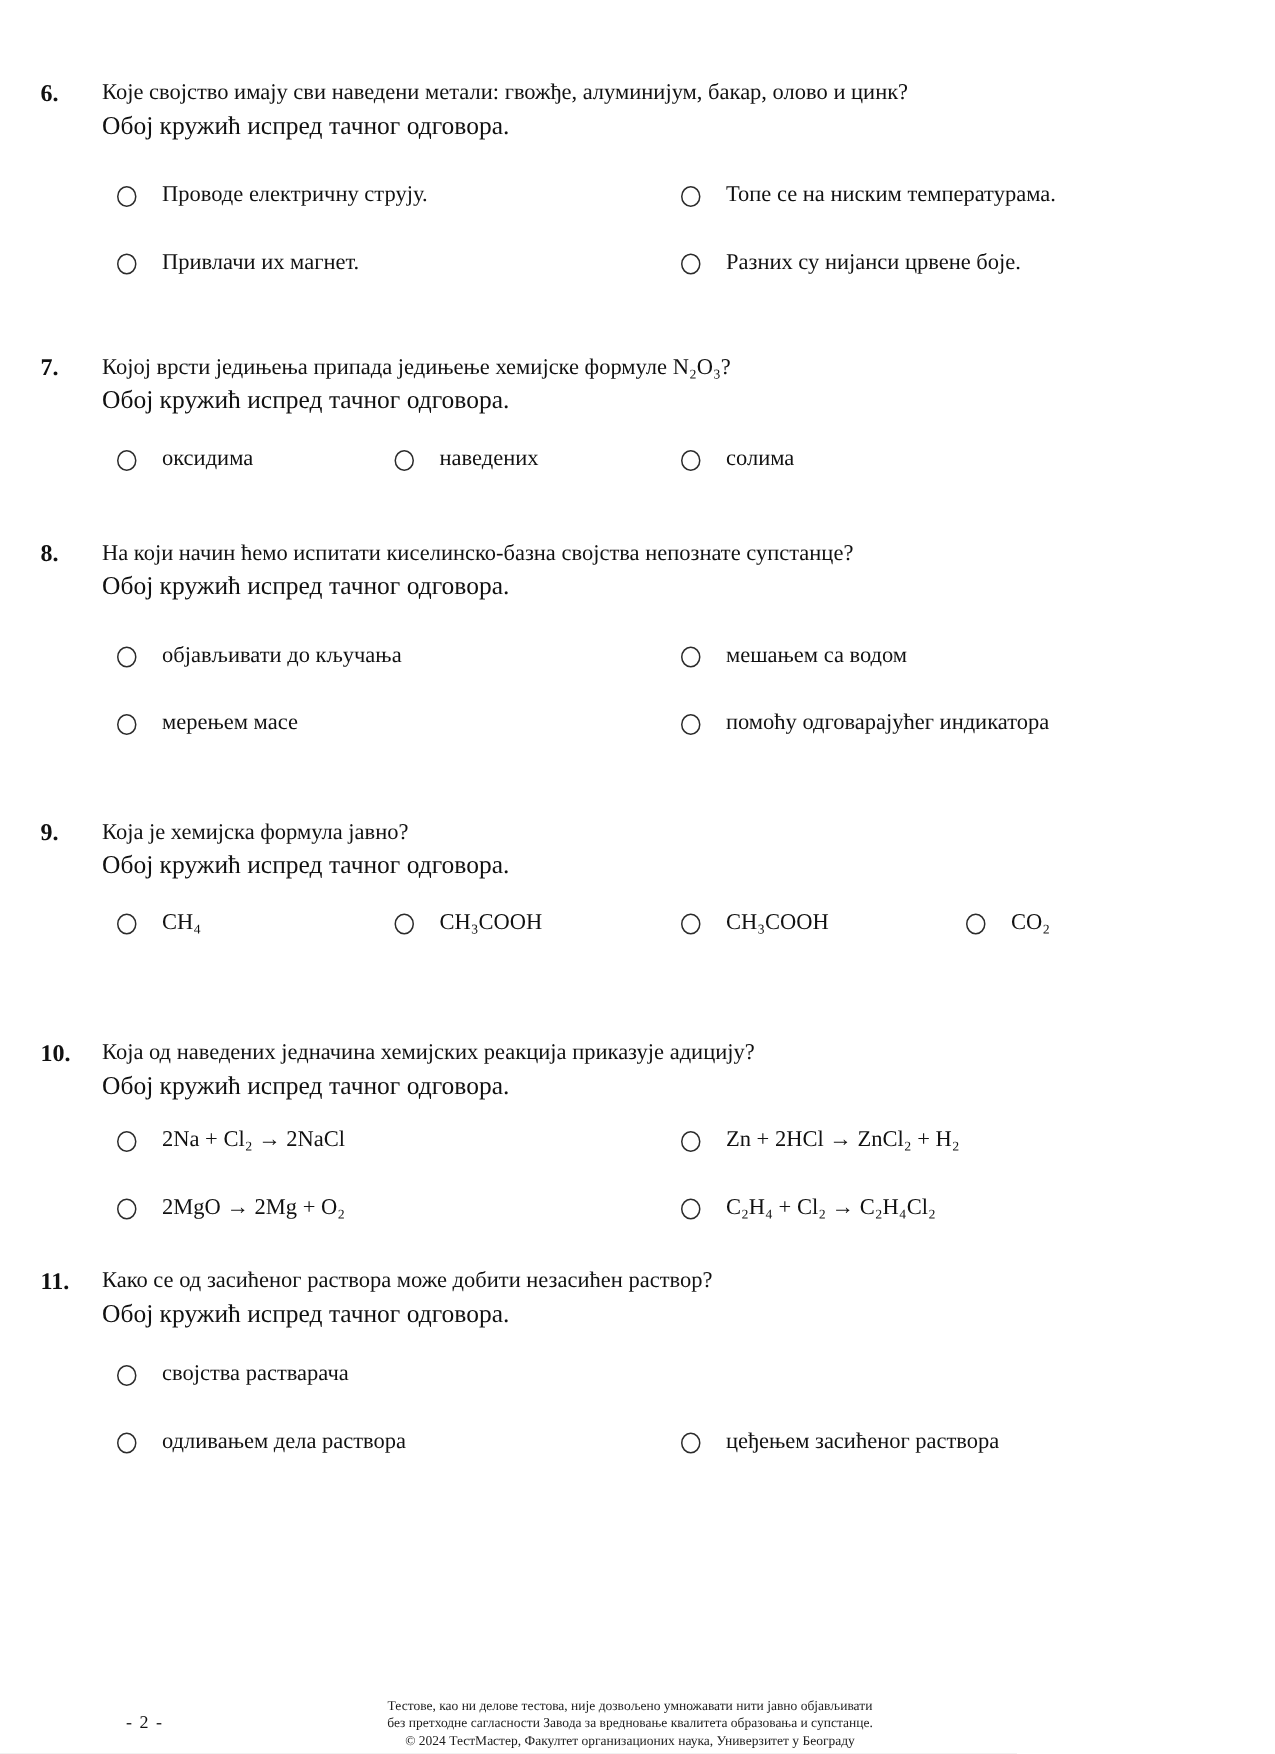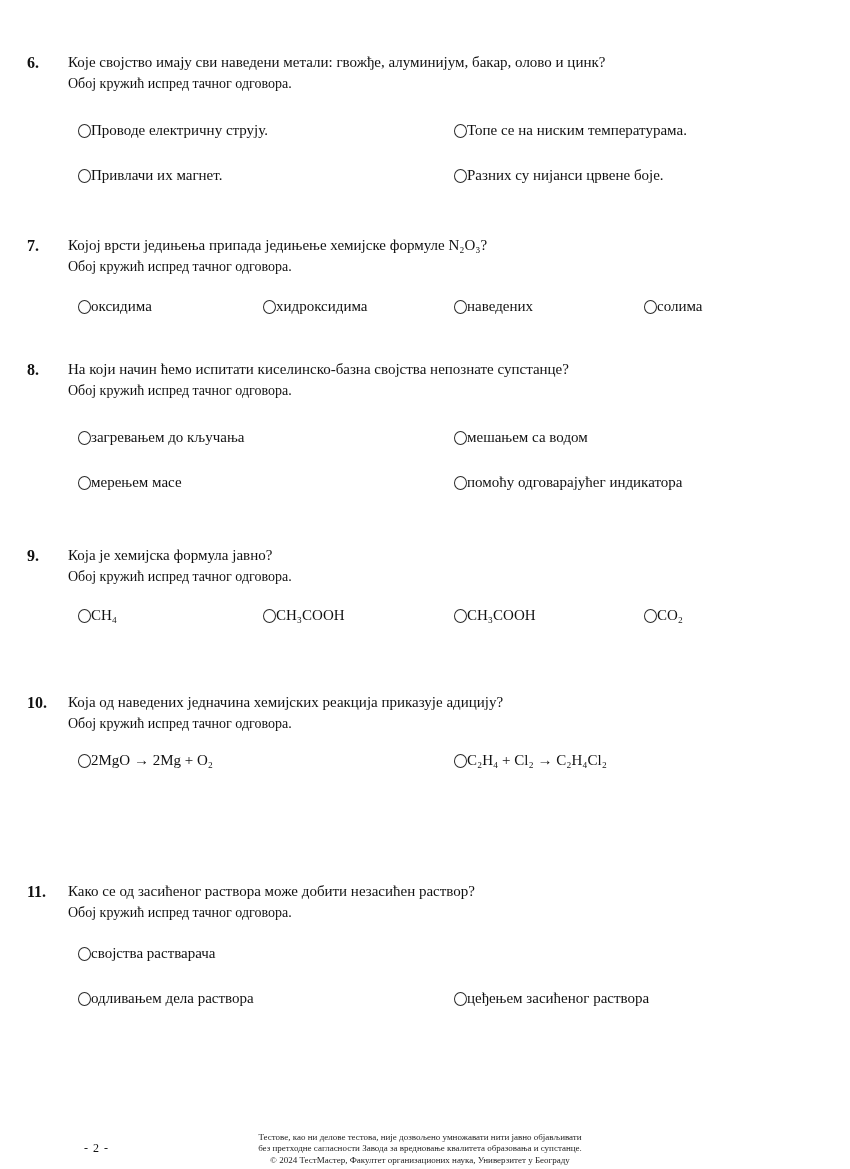--- a/index.html
+++ b/index.html
@@ -12,39 +12,39 @@
     font-family:"Liberation Serif","DejaVu Serif",serif;
     color:#111;
     overflow:hidden;
   }
   .question { position:absolute; left:27px; right:28px; display:flex; }
   #q6  { top:52px; }
   #q7  { top:235px; }
   #q8  { top:359px; }
   #q9  { top:545px; }
   #q10 { top:692px; }
-  #q11 { top:881px; }
+  #q11 { top:844px; }
   .q-num {
     width:41px; flex:none;
     font-weight:bold; font-size:16px; line-height:21px;
   }
   .q-body { flex:1; }
   .q-text  { font-size:15px; line-height:21px; }
-  .q-instr { font-size:14px; line-height:21px; }
+  .q-instr { font-size:17px; line-height:21px; }
   .opts { padding-left:10px; }
   #q6 .opts  { margin-top:14px; }
   #q7 .opts  { margin-top:7px;text-align:right; }
   #q8 .opts  { margin-top:14px; }
   #q9 .opts  { margin-top:6px; }
   #q10 .opts { margin-top:4px; }
   #q11 .opts { margin-top:8px; }
   .opt-row { display:grid; }
   .opt-row.two  { grid-template-columns:376px 1fr; }
   .opt-row.four { grid-template-columns:185px 191px 190px 1fr; }
-  .opt { display:flex; align-items:center; height:45px; cursor:pointer; }
+  .opt { display:flex; align-items:center; gap:17px; height:45px; cursor:pointer; }
   .radio {
     width:13px; height:14px; flex:none;
     border:1px solid #2b2b2b; border-radius:50%;
     background:#fff;
   }
   .opt-label { font-size:15px; line-height:19px; white-space:nowrap; }
   .page-number {
     position:absolute; left:84px; bottom:13px;
     font-size:12px; letter-spacing:1px;
   }
@@ -96,45 +96,41 @@
       <div class="q-text">Којој врсти једињења припада једињење хемијске формуле N₂O₃?</div>
       <div class="q-instr">Обој кружић испред тачног одговора.</div>
       <div class="opts">
         <div class="opt-row four">
           <div class="opt">
             <span class="radio"></span>
             <span class="opt-label">оксидима</span>
           </div>
           <div class="opt">
             <span class="radio"></span>
-            <span class="opt-label">хидроксидима</span>
-          </div>
-          <div class="opt">
-            <span class="radio"></span>
             <span class="opt-label">наведених</span>
           </div>
           <div class="opt">
             <span class="radio"></span>
             <span class="opt-label">солима</span>
           </div>
         </div>
       </div>
     </div>
   </section>
 
   <section class="question" id="q8">
     <div class="q-num">8.</div>
     <div class="q-body">
       <div class="q-text">На који начин ћемо испитати киселинско-базна својства непознате супстанце?</div>
       <div class="q-instr">Обој кружић испред тачног одговора.</div>
       <div class="opts">
         <div class="opt-row two">
           <div class="opt">
             <span class="radio"></span>
-            <span class="opt-label">загревањем до кључања</span>
+            <span class="opt-label">објављивати до кључања</span>
           </div>
           <div class="opt">
             <span class="radio"></span>
             <span class="opt-label">мешањем са водом</span>
           </div>
         </div>
         <div class="opt-row two">
           <div class="opt">
             <span class="radio"></span>
             <span class="opt-label">мерењем масе</span>
@@ -175,20 +171,30 @@
       </div>
     </div>
   </section>
 
   <section class="question" id="q10">
     <div class="q-num">10.</div>
     <div class="q-body">
       <div class="q-text">Која од наведених једначина хемијских реакција приказује адицију?</div>
       <div class="q-instr">Обој кружић испред тачног одговора.</div>
       <div class="opts">
+        <div class="opt-row two">
+          <div class="opt">
+            <span class="radio"></span>
+            <span class="opt-label">2Na + Cl₂ → 2NaCl</span>
+          </div>
+          <div class="opt">
+            <span class="radio"></span>
+            <span class="opt-label">Zn + 2HCl → ZnCl₂ + H₂</span>
+          </div>
+        </div>
         <div class="opt-row two">
           <div class="opt">
             <span class="radio"></span>
             <span class="opt-label">2MgO → 2Mg + O₂</span>
           </div>
           <div class="opt">
             <span class="radio"></span>
             <span class="opt-label">C₂H₄ + Cl₂ → C₂H₄Cl₂</span>
           </div>
         </div>

